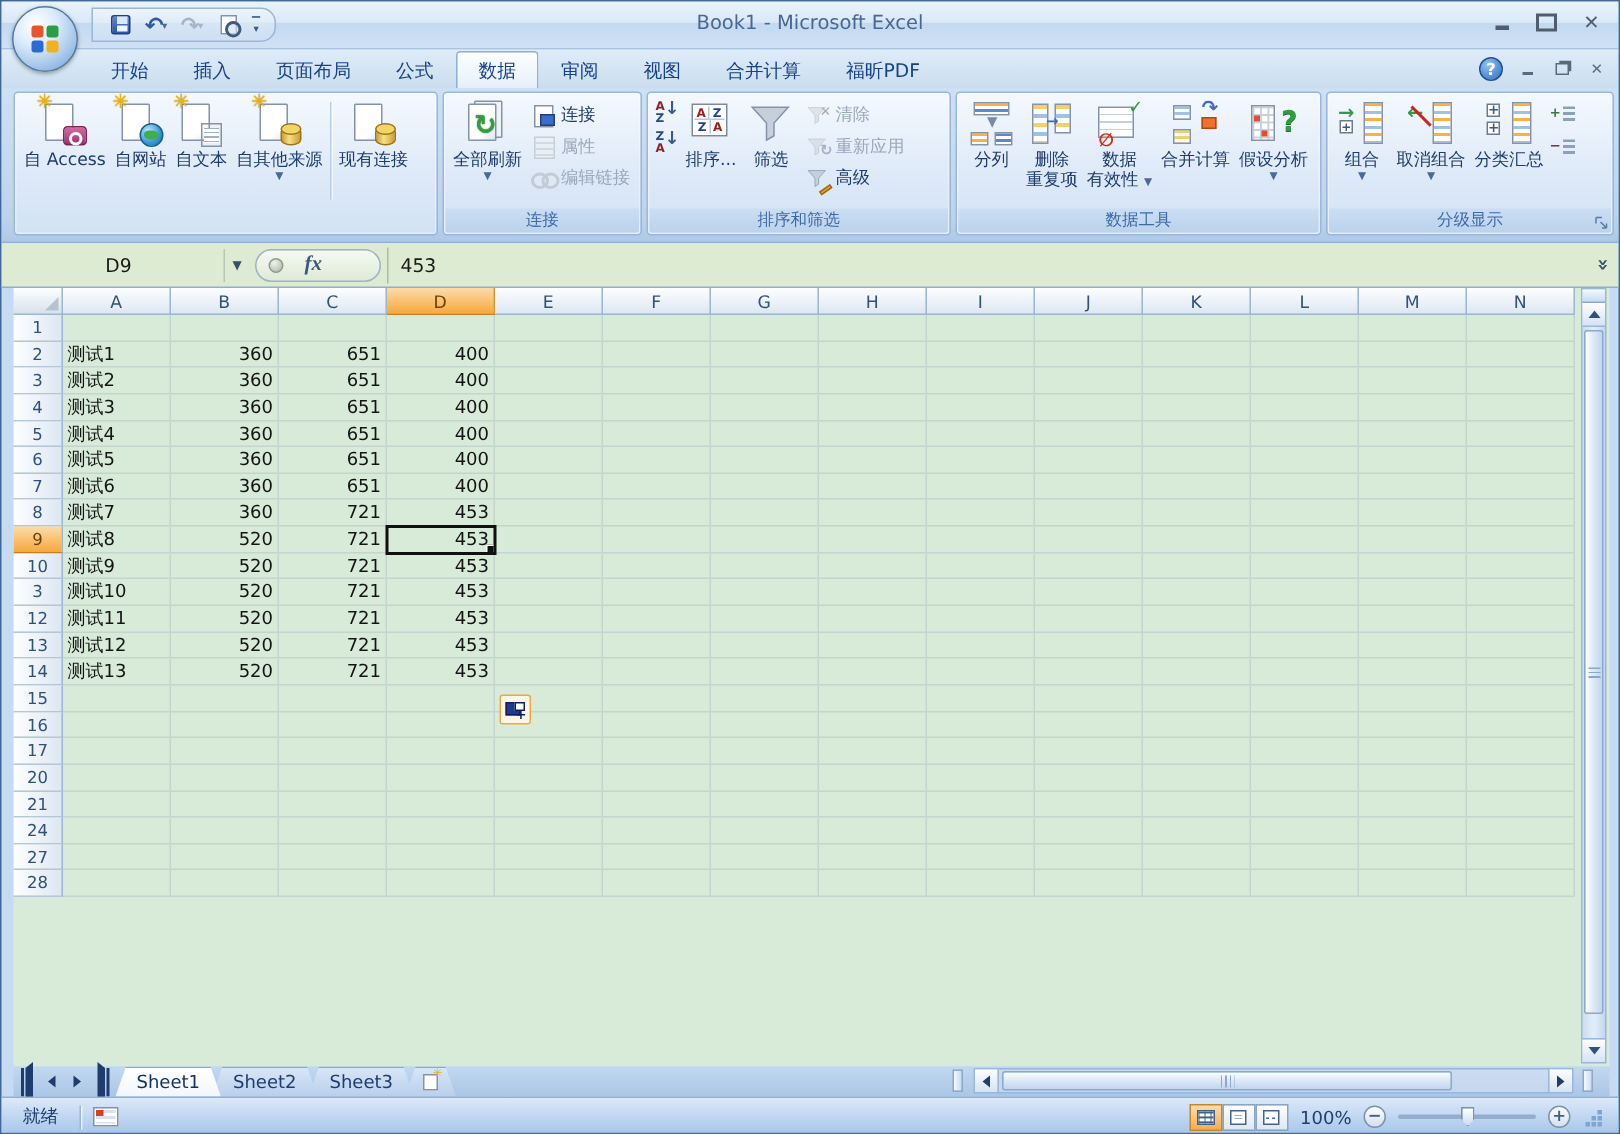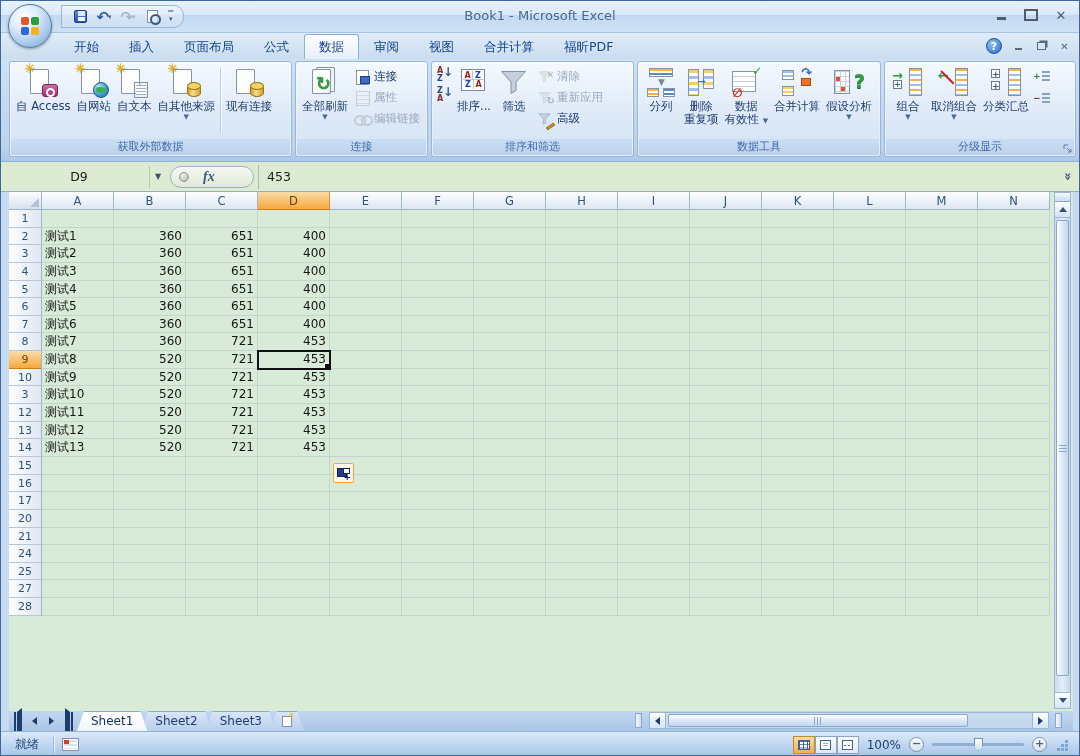--- a/index.html
+++ b/index.html
@@ -330,21 +330,20 @@
         </div>
         <div class="vsep"></div>
         <div class="lbtn">
           <span class="ic">
               <i class="pg"></i>
               <i class="badge b-db"></i>
             </span>
           <span class="lb1">现有连接</span>
         </div>
       </div>
-      <div class="rg-label">获取外部数据</div>
     </div>
 
     <div class="rgroup" style="width:133px">
       <div class="rg-body">
         <div class="lbtn">
           <span class="ic">
               <i class="pg pg2"></i>
               <i class="pg"></i>
               <i class="refresh-g">↻</i>
             </span>
@@ -882,37 +881,20 @@
           <div class="cell"></div>
           <div class="cell"></div>
           <div class="cell"></div>
           <div class="cell"></div>
           <div class="cell"></div>
           <div class="cell"></div>
           <div class="cell"></div>
         </div>
         <div class="grid-row">
           <div class="rowh">24</div>
-          <div class="cell"></div>
-          <div class="cell"></div>
-          <div class="cell"></div>
-          <div class="cell"></div>
-          <div class="cell"></div>
-          <div class="cell"></div>
-          <div class="cell"></div>
-          <div class="cell"></div>
-          <div class="cell"></div>
-          <div class="cell"></div>
-          <div class="cell"></div>
-          <div class="cell"></div>
-          <div class="cell"></div>
-          <div class="cell"></div>
-        </div>
-        <div class="grid-row">
-          <div class="rowh">25</div>
           <div class="cell"></div>
           <div class="cell"></div>
           <div class="cell"></div>
           <div class="cell"></div>
           <div class="cell"></div>
           <div class="cell"></div>
           <div class="cell"></div>
           <div class="cell"></div>
           <div class="cell"></div>
           <div class="cell"></div>

